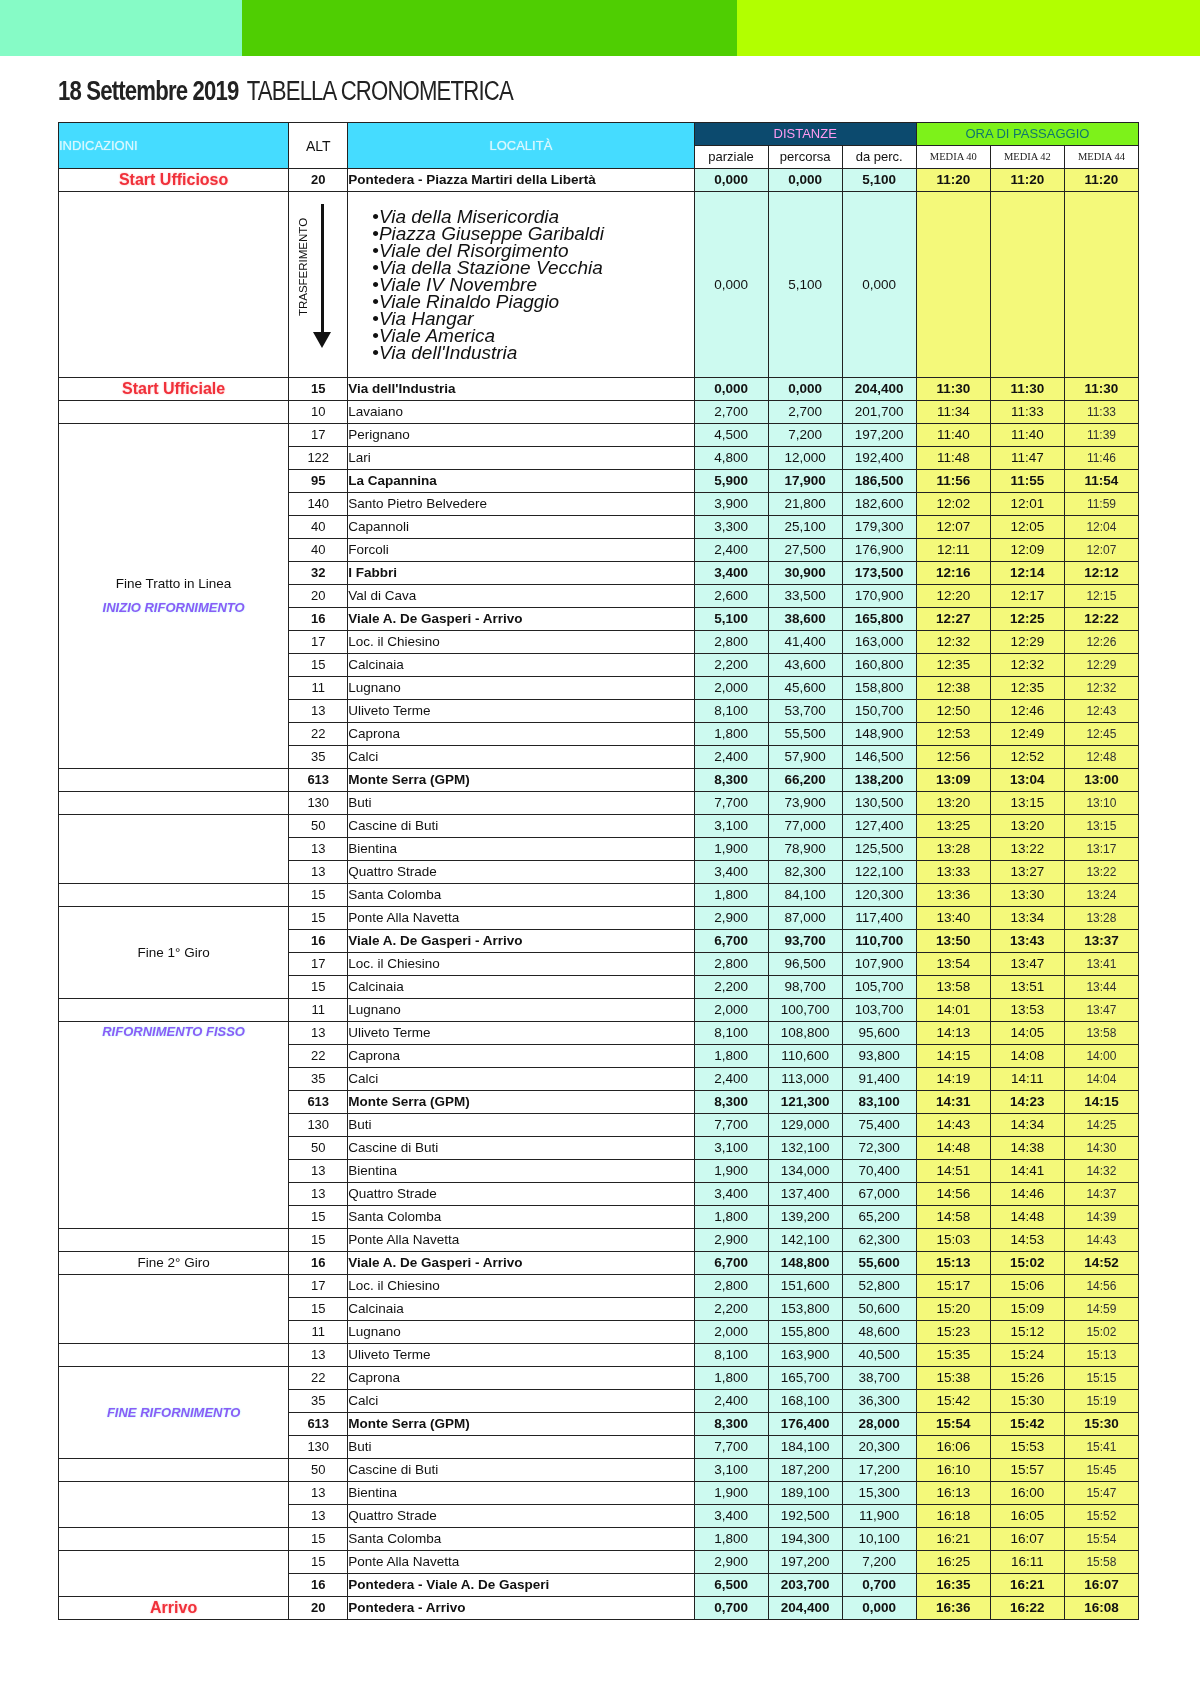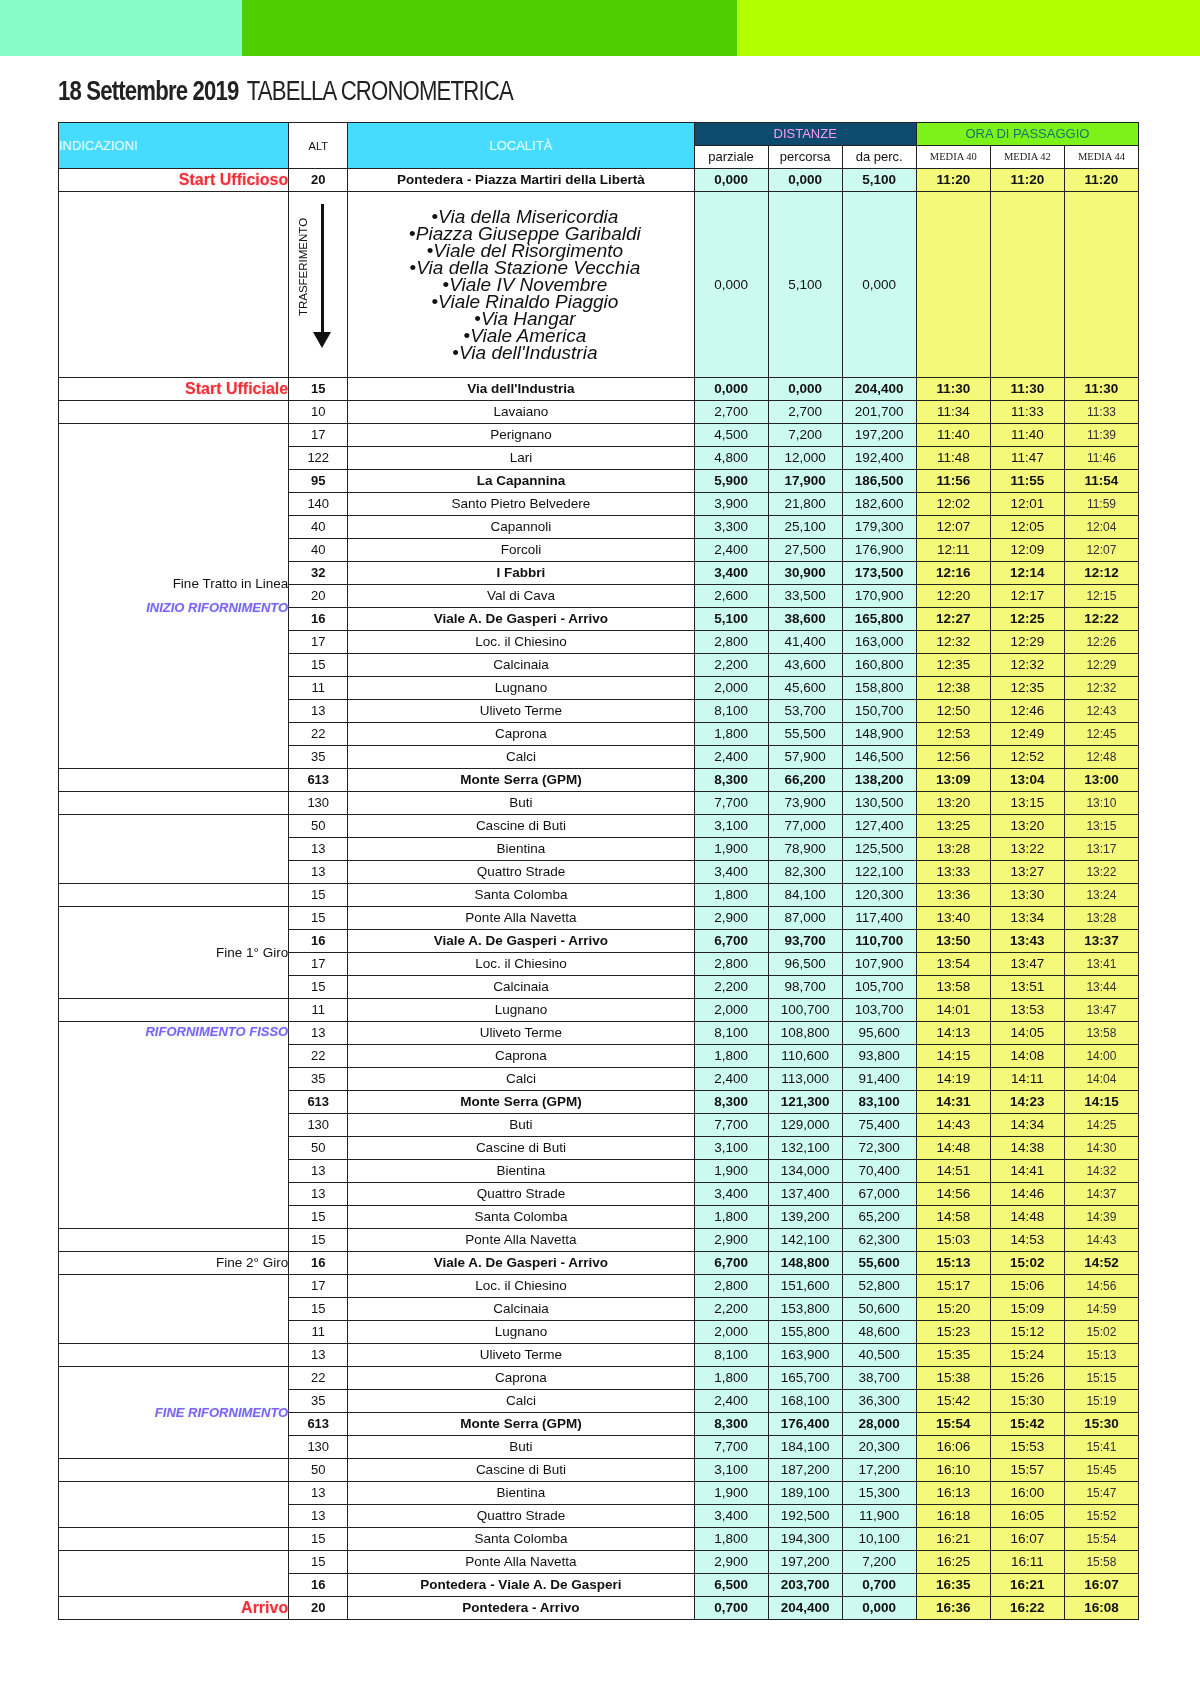--- a/index.html
+++ b/index.html
@@ -10,31 +10,31 @@
   .band.b3 { left: 737px; width: 463px; background: #b2ff00; }
   .title { position: absolute; left: 58px; top: 76px; font-size: 27px; font-family: "Liberation Sans", sans-serif; letter-spacing: -1px; transform: scaleX(0.82); transform-origin: left center; white-space: nowrap; color: #222; }
   .title .date { font-weight: bold; }
   .title .sub { margin-left: 10px; }
   table.crono { position: absolute; left: 58px; top: 122px; width: 1081px; border-collapse: collapse; table-layout: fixed; font-size: 13.5px; }
   table.crono td, table.crono th { border: 1.5px solid #222; padding: 0; height: 22px; line-height: 20px; }
   col.c-ind { width: 230px; } col.c-alt { width: 59px; } col.c-loc { width: 346px; }
   col.c-d { width: 74px; } col.c-t { width: 74px; }
   th.h-ind, th.h-loc { background: #45dcff; color: #d9f6ff; font-weight: normal; font-size: 13px; text-shadow: 0 0 1px #bff; }
   th.h-ind { text-align: left; padding-left: 8px; border-color: #4a8b8b; margin-top: 38px; }
-  th.h-alt { background: #fff; font-weight: normal; font-size: 11px; }
+  th.h-alt { background: #fff; font-weight: normal; font-size: 14px; }
   th.h-dist { background: #0c4a6e; color: #ff9cf2; font-weight: normal; font-size: 13px; height: 26px; }
   th.h-ora { background: #7df21a; color: #0f766e; font-weight: normal; font-size: 13px; height: 26px; }
   th.h-sub { background: #fff; font-weight: normal; font-size: 13px; height: 34px; }
   th.h-media { background: #fff; font-weight: normal; font-size: 10.5px; height: 34px; color: #222; font-family: Liberation Serif, serif; }
-  td.ind { text-align: right; padding-left: 8px; vertical-align: middle; background: #fff; border-color: #5b8e8e; }
+  td.ind { text-align: center; padding-left: 8px; vertical-align: middle; background: #fff; border-color: #5b8e8e; }
   td.ind .red { color: #f0303a; font-weight: bold; font-size: 16px; text-shadow: 0 0 2px #ffb5b5; }
   td.ind .cyan { color: #8b5cf6; font-style: italic; font-weight: bold; font-size: 13px; text-shadow: 0 0 2px #aaf6ff; }
   td.ind .plain { font-size: 13.5px; }
   td.alt { text-align: center; background: #fff; font-size: 13px; }
-  td.loc { text-align: center; padding-left: 8px; background: #fff; }
+  td.loc { text-align: left; padding-left: 8px; background: #fff; }
   td.dist { text-align: center; background: #cdfaf0; }
   td.time { text-align: center; background: #f4f97a; }
   td.time.m44 { font-size: 12px; color: #333; }
   tr.bold td.alt, tr.bold td.loc, tr.bold td.dist, tr.bold td.time { font-weight: bold; }
   tr.bold td.time.m44 { font-size: 13.5px; color: #111; }
   tr.transfer td { height: 168px; }
   td.alt-transfer { position: relative; }
   .vlabel { position: absolute; left: 6px; top: 20px; width: 16px; height: 110px; }
   .vlabel span { position: absolute; left: 50%; top: 50%; transform: translate(-50%, -50%) rotate(-90deg); font-size: 11.5px; white-space: nowrap; }
   .arrow { position: absolute; left: 32px; top: 12px; width: 3px; height: 130px; background: #111; }

